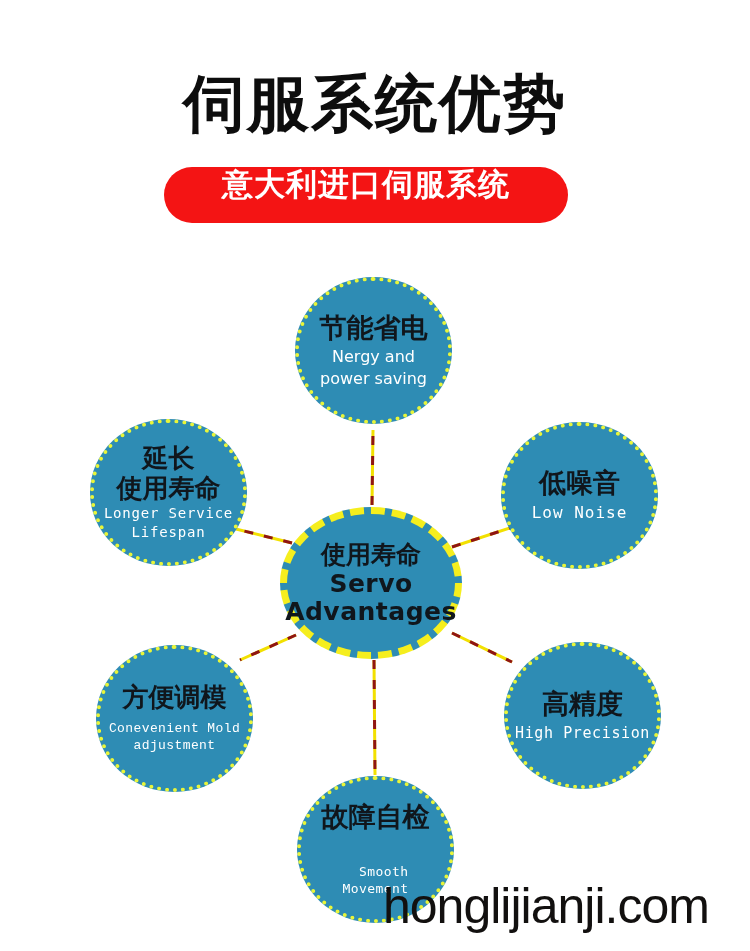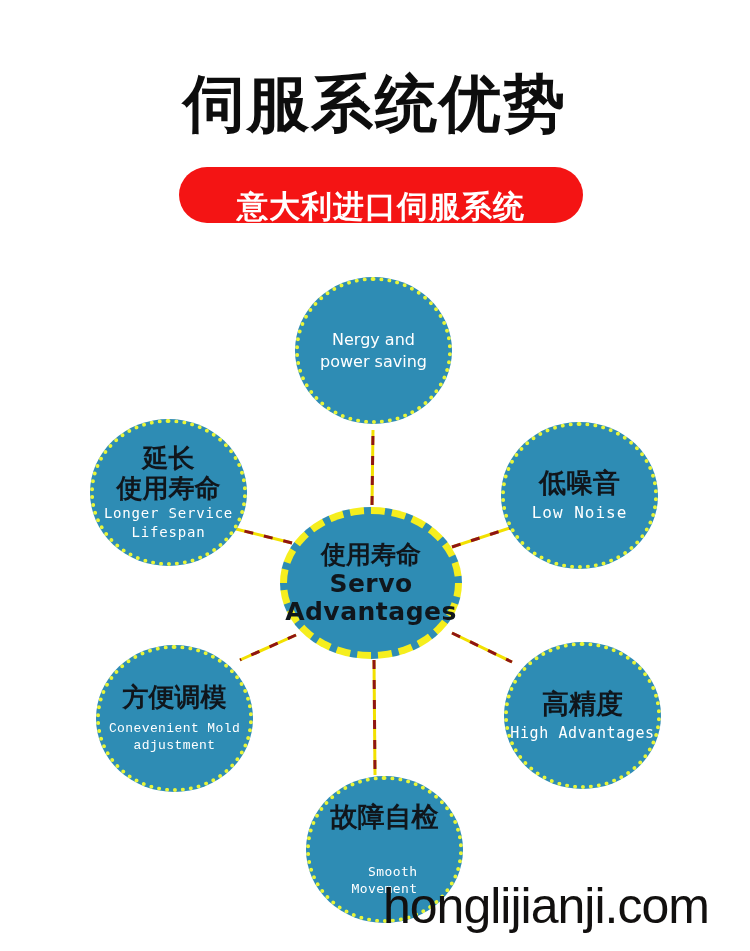--- a/index.html
+++ b/index.html
@@ -17,25 +17,25 @@
     position:absolute;left:0;top:66px;width:750px;
     text-align:center;
     font-size:62px;line-height:76px;
     font-weight:bold;
     color:#0d0d0d;
     letter-spacing:2px;
     font-family:"DejaVu Sans","Liberation Sans",sans-serif;
     white-space:nowrap;
   }
   .subtitle-pill{
-    position:absolute;left:179px;top:167px;
+    position:absolute;left:164px;top:167px;
     width:404px;height:56px;
     background:#f41414;
     border-radius:28px;
-    display:flex;align-items:flex-end;justify-content:center;
+    display:flex;align-items:flex-start;justify-content:center;
   }
   .subtitle-pill span{
     color:#ffffff;
     font-size:31px;
     font-weight:bold;
     letter-spacing:1px;
     line-height:34px;
     font-family:"DejaVu Sans","Liberation Sans",sans-serif;
     white-space:nowrap;
   }
@@ -149,20 +149,21 @@
 
       <line x1="452" y1="633" x2="512" y2="662" stroke="#f2e000" stroke-width="3"></line>
       <line x1="452" y1="633" x2="512" y2="662" stroke="#8f1414" stroke-width="3" stroke-dasharray="9 11"></line>
 
       <line x1="374" y1="660" x2="375" y2="775" stroke="#f2e000" stroke-width="3"></line>
       <line x1="374" y1="660" x2="375" y2="775" stroke="#8f1414" stroke-width="3" stroke-dasharray="9 11"></line>
     </g>
   </svg>
 
   <div class="node satellite" id="node-energy" style="left:295px;top:277px;">
+    <div class="cn">节能省电</div>
     <div class="en">Nergy and
 power saving</div>
   </div>
 
   <div class="node satellite" id="node-lifespan" style="left:90px;top:419px;">
     <div class="cn">延长
 使用寿命</div>
     <div class="en">Longer Service
 Lifespan</div>
   </div>
@@ -173,24 +174,24 @@
   </div>
 
   <div class="node satellite" id="node-mold" style="left:96px;top:645px;">
     <div class="cn">方便调模</div>
     <div class="en">Conevenient Mold
 adjustment</div>
   </div>
 
   <div class="node satellite" id="node-precision" style="left:504px;top:642px;">
     <div class="cn">高精度</div>
-    <div class="en">High Advantages</div>
-  </div>
-
-  <div class="node satellite" id="node-smooth" style="left:306px;top:776px;gap:24px;">
+    <div class="en">High Precision</div>
+  </div>
+
+  <div class="node satellite" id="node-smooth" style="left:297px;top:776px;gap:24px;">
     <div class="cn">故障自检</div>
     <div class="en">Smooth
 Movement</div>
   </div>
 
   <div class="node center" id="node-center" style="left:280px;top:507px;">
     <div class="cn">使用寿命</div>
     <div class="en">Servo
 Advantages</div>
   </div>

